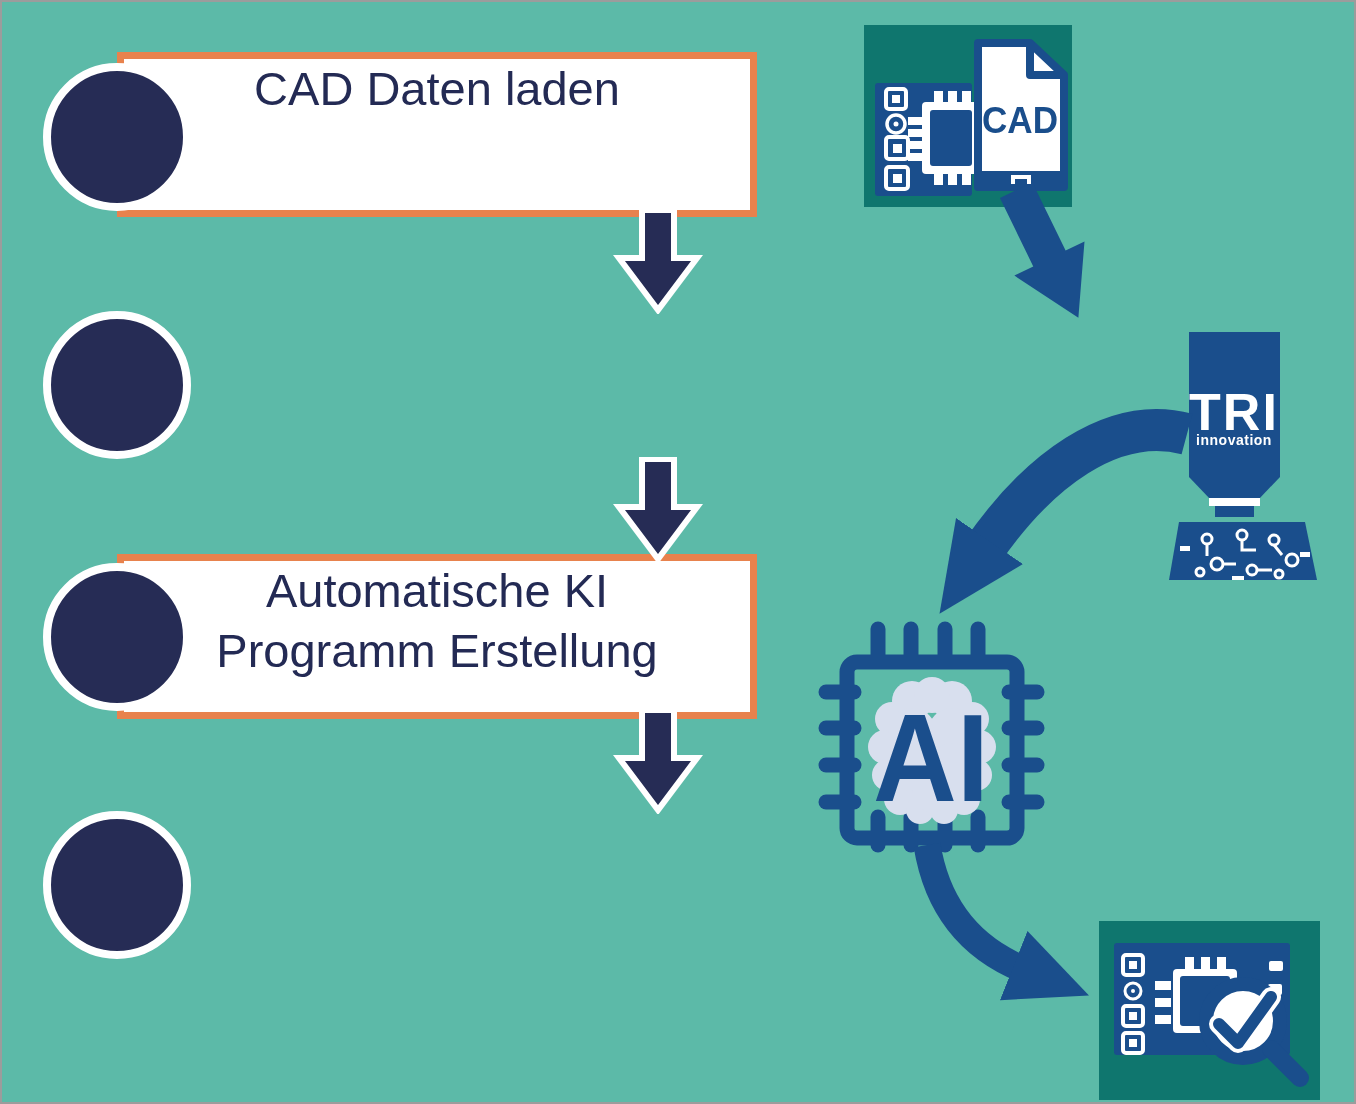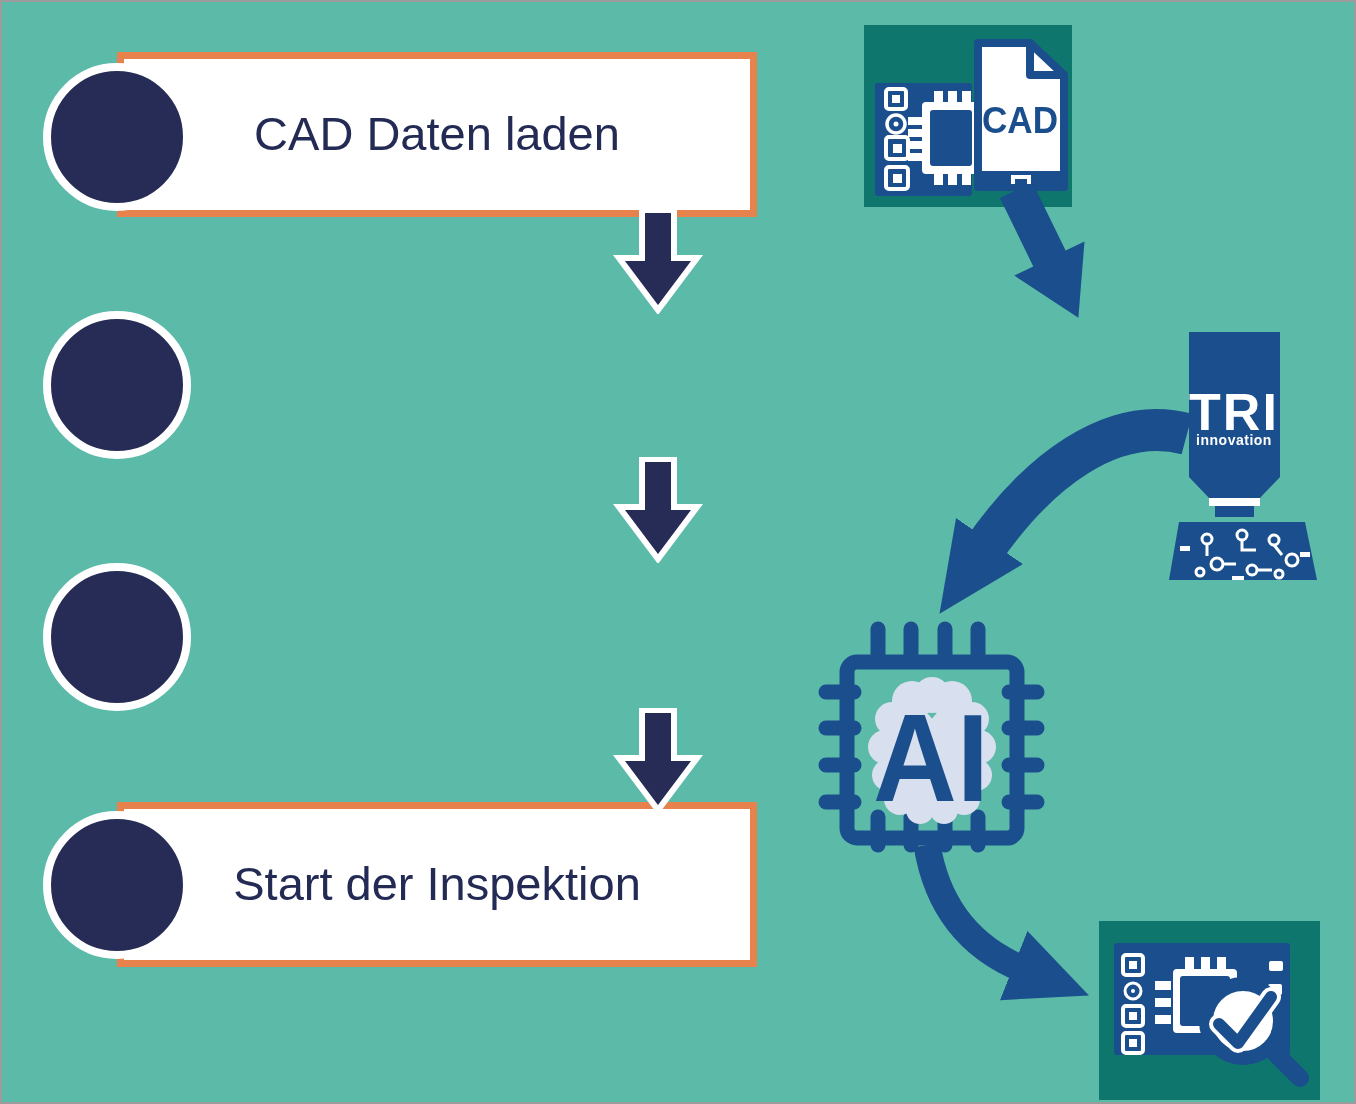--- a/index.html
+++ b/index.html
@@ -21,21 +21,21 @@
     border:2px solid var(--frame-border);
     overflow:hidden;
     font-family:"Liberation Sans",sans-serif;
   }
   
   .step-box{
     position:absolute;left:115px;width:640px;height:165px;
     box-sizing:border-box;
     background:var(--box-fill);
     border:7px solid var(--box-border);
-    display:flex;align-items:center;justify-content:center;
+    display:flex;align-items:flex-start;justify-content:center;
     z-index:2;
   }
   .step-label{
     color:var(--text-navy);
     font-size:47px;line-height:1.28;
     text-align:center;white-space:pre-line;
     width:100%;
   }
   .step-bullet{
     position:absolute;left:41px;width:132px;height:132px;
@@ -81,29 +81,30 @@
   <svg class="down-arrow" style="top:206px" viewBox="0 0 100 106">
     <polygon points="34,2 66,2 66,50 89,50 50,102 11,50 34,50"></polygon>
   </svg>
 
   <div class="step-bullet" style="top:309px"></div>
 
   <svg class="down-arrow" style="top:455px" viewBox="0 0 100 106">
     <polygon points="34,2 66,2 66,50 89,50 50,102 11,50 34,50"></polygon>
   </svg>
 
+  <div class="step-box" style="top:552px">
+    <div class="step-label">Automatische KI
+Programm Erstellung</div>
+  </div>
   <div class="step-bullet" style="top:561px"></div>
 
   <svg class="down-arrow" style="top:706px" viewBox="0 0 100 106">
     <polygon points="34,2 66,2 66,50 89,50 50,102 11,50 34,50"></polygon>
   </svg>
 
-  <div class="step-box" style="top:800px">
-    <div class="step-label">Start der Inspektion</div>
-  </div>
   <div class="step-bullet" style="top:809px"></div>
 
   <div class="icon-card" style="left:862px;top:2px;width:208px;height:182px">
     <svg width="208" height="182" viewBox="0 0 208 182">
       <g>
         <rect x="11" y="58" width="97" height="113" rx="3" class="f-blue"></rect>
         <rect x="22" y="64" width="20" height="20" rx="3" class="nofill s-white" stroke-width="4"></rect>
         <rect x="28" y="70" width="8" height="8" class="f-white"></rect>
         <circle cx="32" cy="99" r="9" class="nofill s-white" stroke-width="3.5"></circle>
         <circle cx="32" cy="99" r="2.5" class="f-white"></circle>

